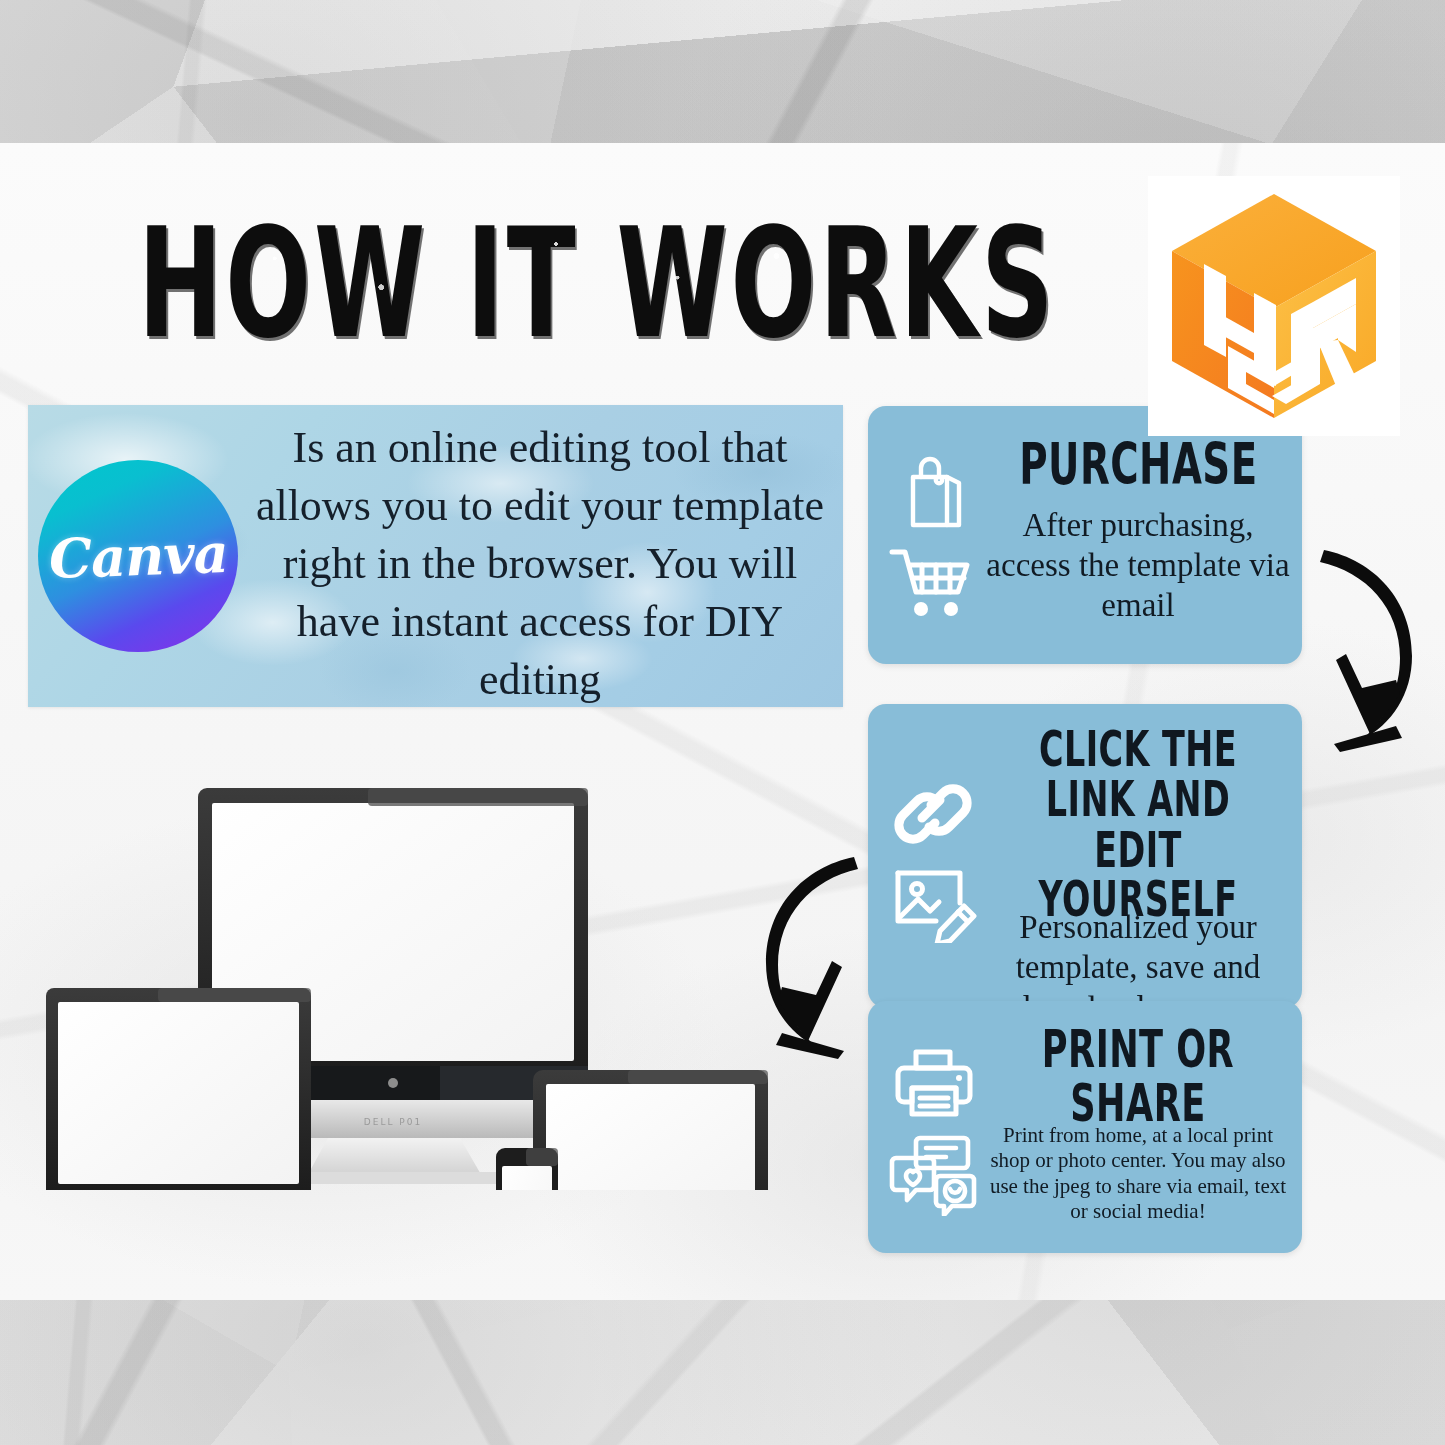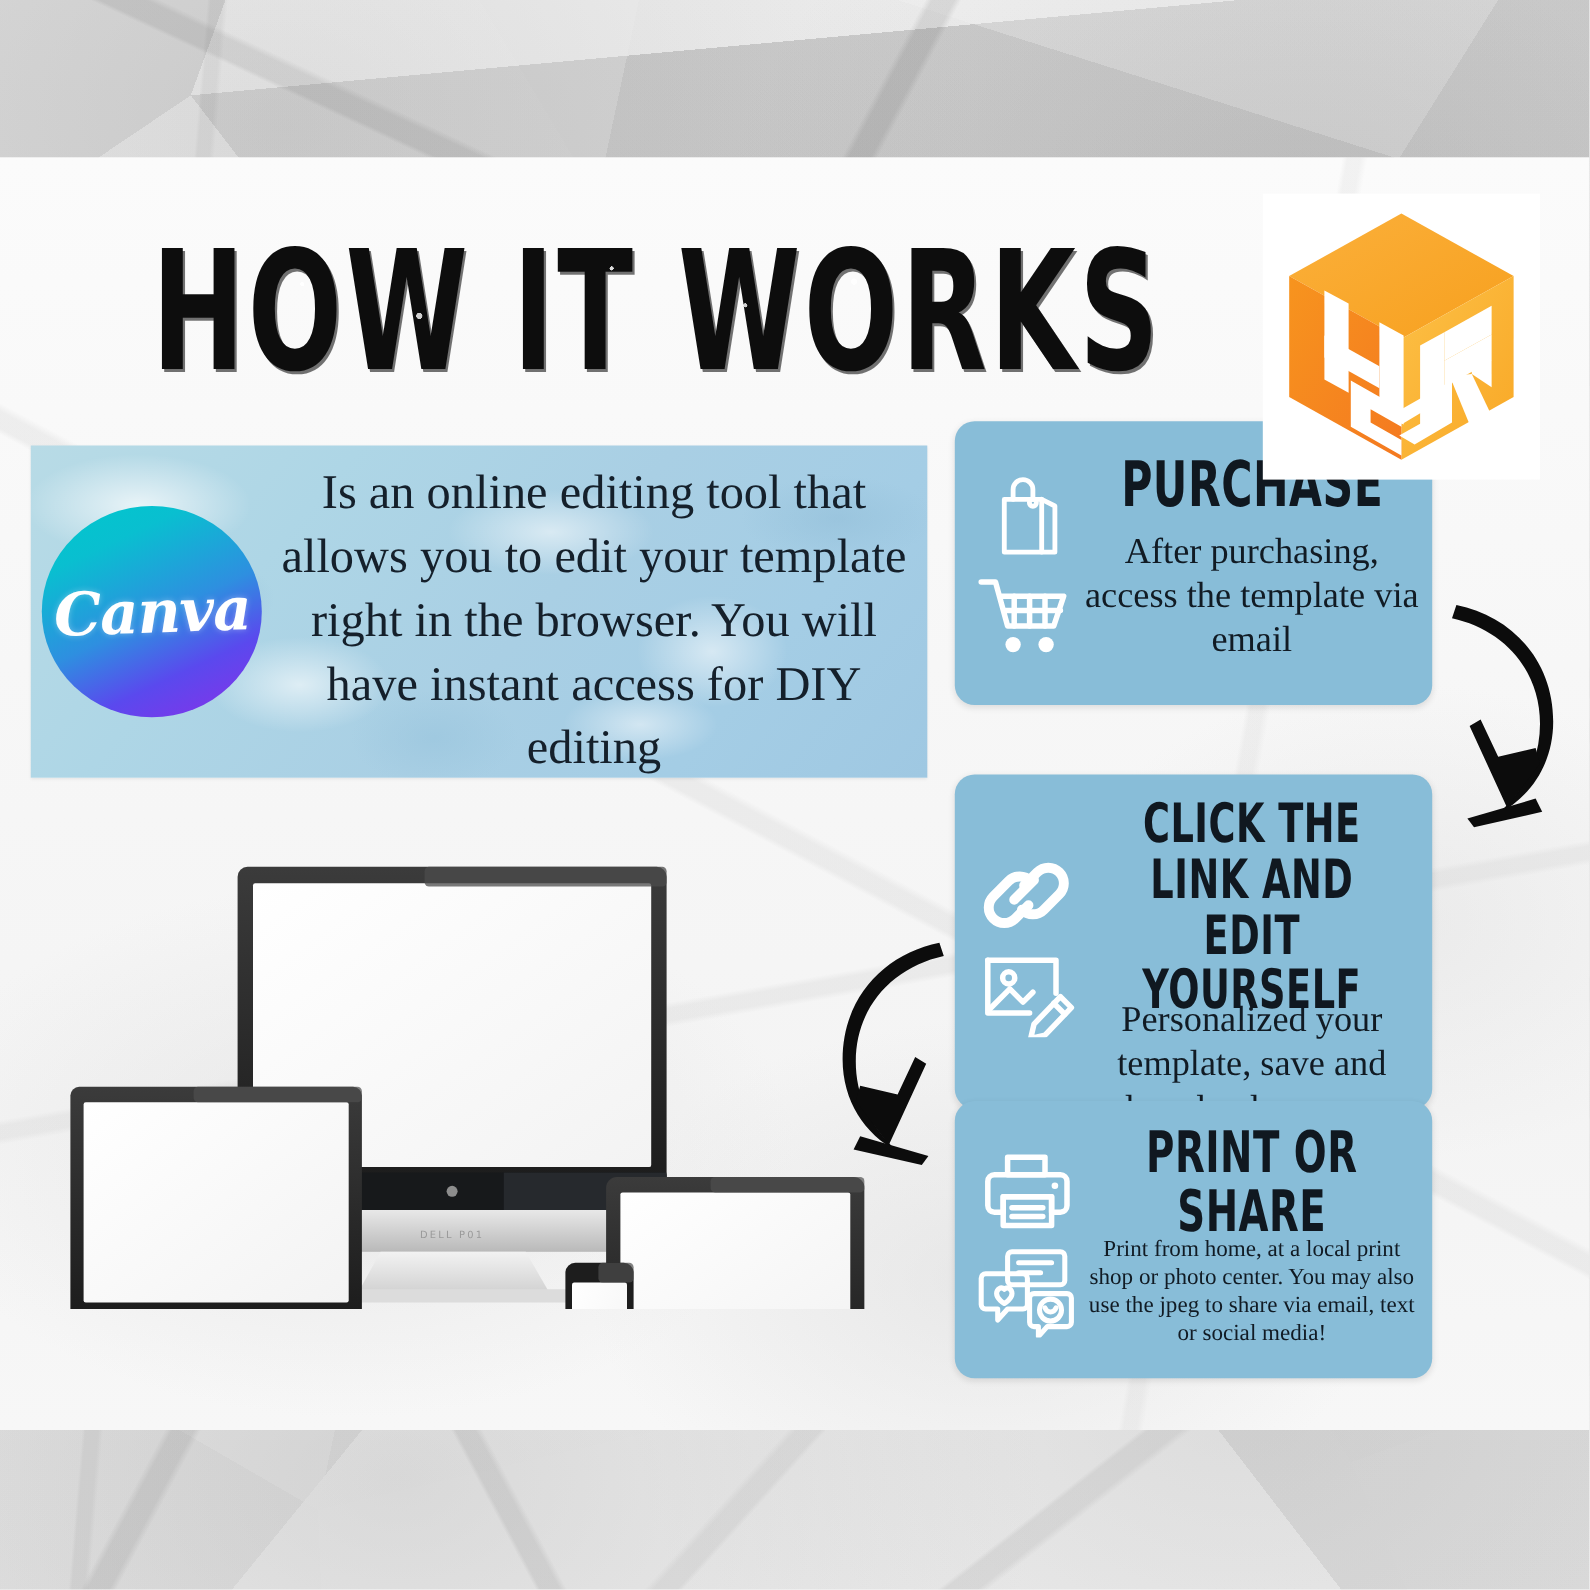--- a/index.html
+++ b/index.html
@@ -118,32 +118,32 @@
   }
   .canva-text{
     position:absolute;left:222px;top:14px;width:580px;
     text-align:center;
     font-family:"Liberation Serif",serif;
     font-size:44px;line-height:1.32;
     color:#15202b;
   }
 
   
-  .devices{position:absolute;left:46px;top:770px;width:740px;height:420px;z-index:2;}
+  .devices{position:absolute;left:28px;top:770px;width:740px;height:420px;z-index:2;}
   .devices svg{display:block;}
 
   
   .card{
     position:absolute;left:868px;width:434px;
     background:#88bdd8;
     border-radius:18px;
     box-shadow:0 2px 6px rgba(0,0,0,.10);
     z-index:4;
   }
-  #card-purchase{top:383px;height:258px;}
+  #card-purchase{top:406px;height:258px;}
   #card-click{top:704px;height:304px;}
   #card-print{top:1001px;height:252px;}
 
   .card-icons{
     position:absolute;left:14px;top:14px;width:104px;bottom:14px;
     display:flex;flex-direction:column;align-items:center;justify-content:center;gap:6px;
   }
   .card-icons svg{display:block;}
 
   .card-body{

